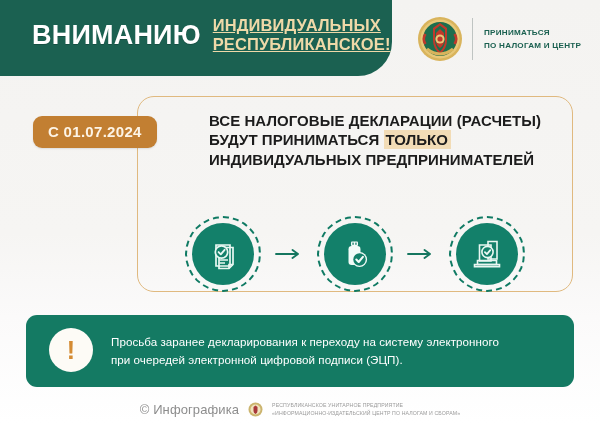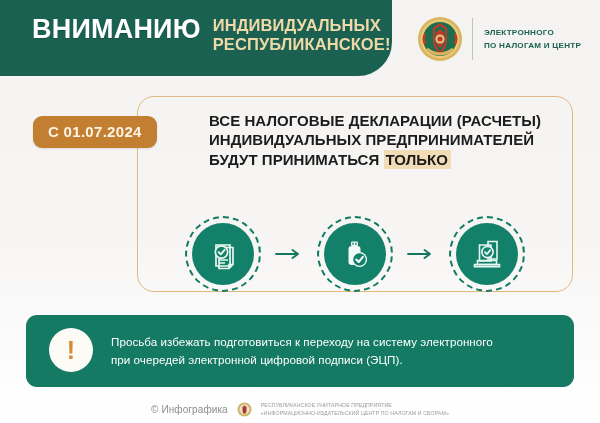--- a/index.html
+++ b/index.html
@@ -19,32 +19,32 @@
 
   
   .header{
     position:absolute;left:0;top:0;width:392px;height:76px;
     background:#1b6151;
     border-bottom-right-radius:34px;
     z-index:5;
   }
   .header-inner{
     position:absolute;left:32px;top:16px;right:10px;
-    display:flex;gap:12px;
+    display:flex;align-items:center;gap:12px;
   }
   .h-attention{
     color:#ffffff;
     font-size:27px;font-weight:bold;letter-spacing:.2px;
     line-height:1;white-space:nowrap;
     text-shadow:0 1px 0 rgba(0,0,0,.18);
   }
   .h-sub{
     color:#efd9a8;
     font-size:16.5px;font-weight:bold;line-height:1.16;
-    letter-spacing:.1px;white-space:nowrap;
+    letter-spacing:.1px;white-space:nowrap;text-decoration:underline;
   }
 
   
   .ministry{
     position:absolute;left:417px;top:16px;
     display:flex;align-items:center;gap:0px;z-index:6;
   }
   .emblem{
     width:46px;height:46px;flex:0 0 46px;position:relative;
   }
@@ -145,21 +145,21 @@
     color:#ffffff;font-size:11.6px;line-height:18.2px;
     letter-spacing:.05px;padding-right:18px;
   }
 
   
   .footer{
     position:absolute;left:0;top:396px;width:600px;height:27px;
     display:flex;align-items:center;justify-content:center;gap:9px;
     z-index:4;
   }
-  .fcopy{color:#8d8d8d;font-size:10px;letter-spacing:.1px;white-space:nowrap;}
+  .fcopy{color:#8d8d8d;font-size:13px;letter-spacing:.1px;white-space:nowrap;}
   .fseal{width:15px;height:15px;flex:0 0 15px;position:relative;}
   .ftext{color:#9a9a9a;font-size:5.2px;line-height:7.6px;letter-spacing:.12px;white-space:nowrap;}
 </style>
 </head>
 <body>
 
 <div class="poster">
 
   <div class="header">
     <div class="header-inner">
@@ -182,33 +182,33 @@
         <path d="M23 13 L27 17 L27 25 Q27 29 23 32 Q19 29 19 25 L19 17 Z" fill="#c0392b"></path>
         <circle cx="23" cy="23" r="4.6" fill="#e8c878"></circle>
         <circle cx="23" cy="23" r="2.6" fill="#c0392b"></circle>
         <path d="M8.5 18 Q5 23 8.5 28" stroke="#c0392b" stroke-width="2.6" fill="none"></path>
         <path d="M37.5 18 Q41 23 37.5 28" stroke="#c0392b" stroke-width="2.6" fill="none"></path>
         <path d="M10 33 Q23 43 36 33" stroke="#d9b45c" stroke-width="3" fill="none"></path>
       </svg>
     </div>
     <div class="min-div"></div>
     <div>
-      <div class="min-text">ЭЛЕКТРОННОГО</div>
+      <div class="min-text">ПРИНИМАТЬСЯ</div>
       <div class="min-text">ПО НАЛОГАМ И ЦЕНТР</div>
     </div>
   </div>
 
   <div class="card"></div>
 
   <div class="date-badge">С 01.07.2024</div>
 
   <div class="headline">
     <div class="ln">ВСЕ НАЛОГОВЫЕ ДЕКЛАРАЦИИ (РАСЧЕТЫ)</div>
+    <div class="ln"><span>БУДУТ ПРИНИМАТЬСЯ </span><span class="hl">ТОЛЬКО</span></div>
     <div class="ln">ИНДИВИДУАЛЬНЫХ ПРЕДПРИНИМАТЕЛЕЙ</div>
-    <div class="ln"><span>БУДУТ ПРИНИМАТЬСЯ </span><span class="hl">ТОЛЬКО</span></div>
   </div>
 
   <div class="flow">
 
     <div class="node">
       <div class="ring"></div>
       <div class="disc"></div>
       <div class="gly">
         <svg width="40" height="40" viewBox="0 0 40 40">
           <g fill="none" stroke="#e9f7f2" stroke-width="1.7">
@@ -272,21 +272,21 @@
 
   </div>
 
   <div class="notice">
     <div class="bubble">
       <div class="tail"></div>
       <div class="circ"></div>
       <div class="bang">!</div>
     </div>
     <div class="notice-text">
-      <div>Просьба избежать подготовиться к переходу на систему электронного</div>
+      <div>Просьба заранее декларирования к переходу на систему электронного</div>
       <div>при очередей электронной цифровой подписи (ЭЦП).</div>
     </div>
   </div>
 
   <div class="footer">
     <div class="fcopy">© Инфографика</div>
     <div class="fseal">
       <svg width="15" height="15" viewBox="0 0 15 15">
         <circle cx="7.5" cy="7.5" r="7" fill="#cbb46e"></circle>
         <circle cx="7.5" cy="7.5" r="5" fill="#f0e3bd"></circle>

